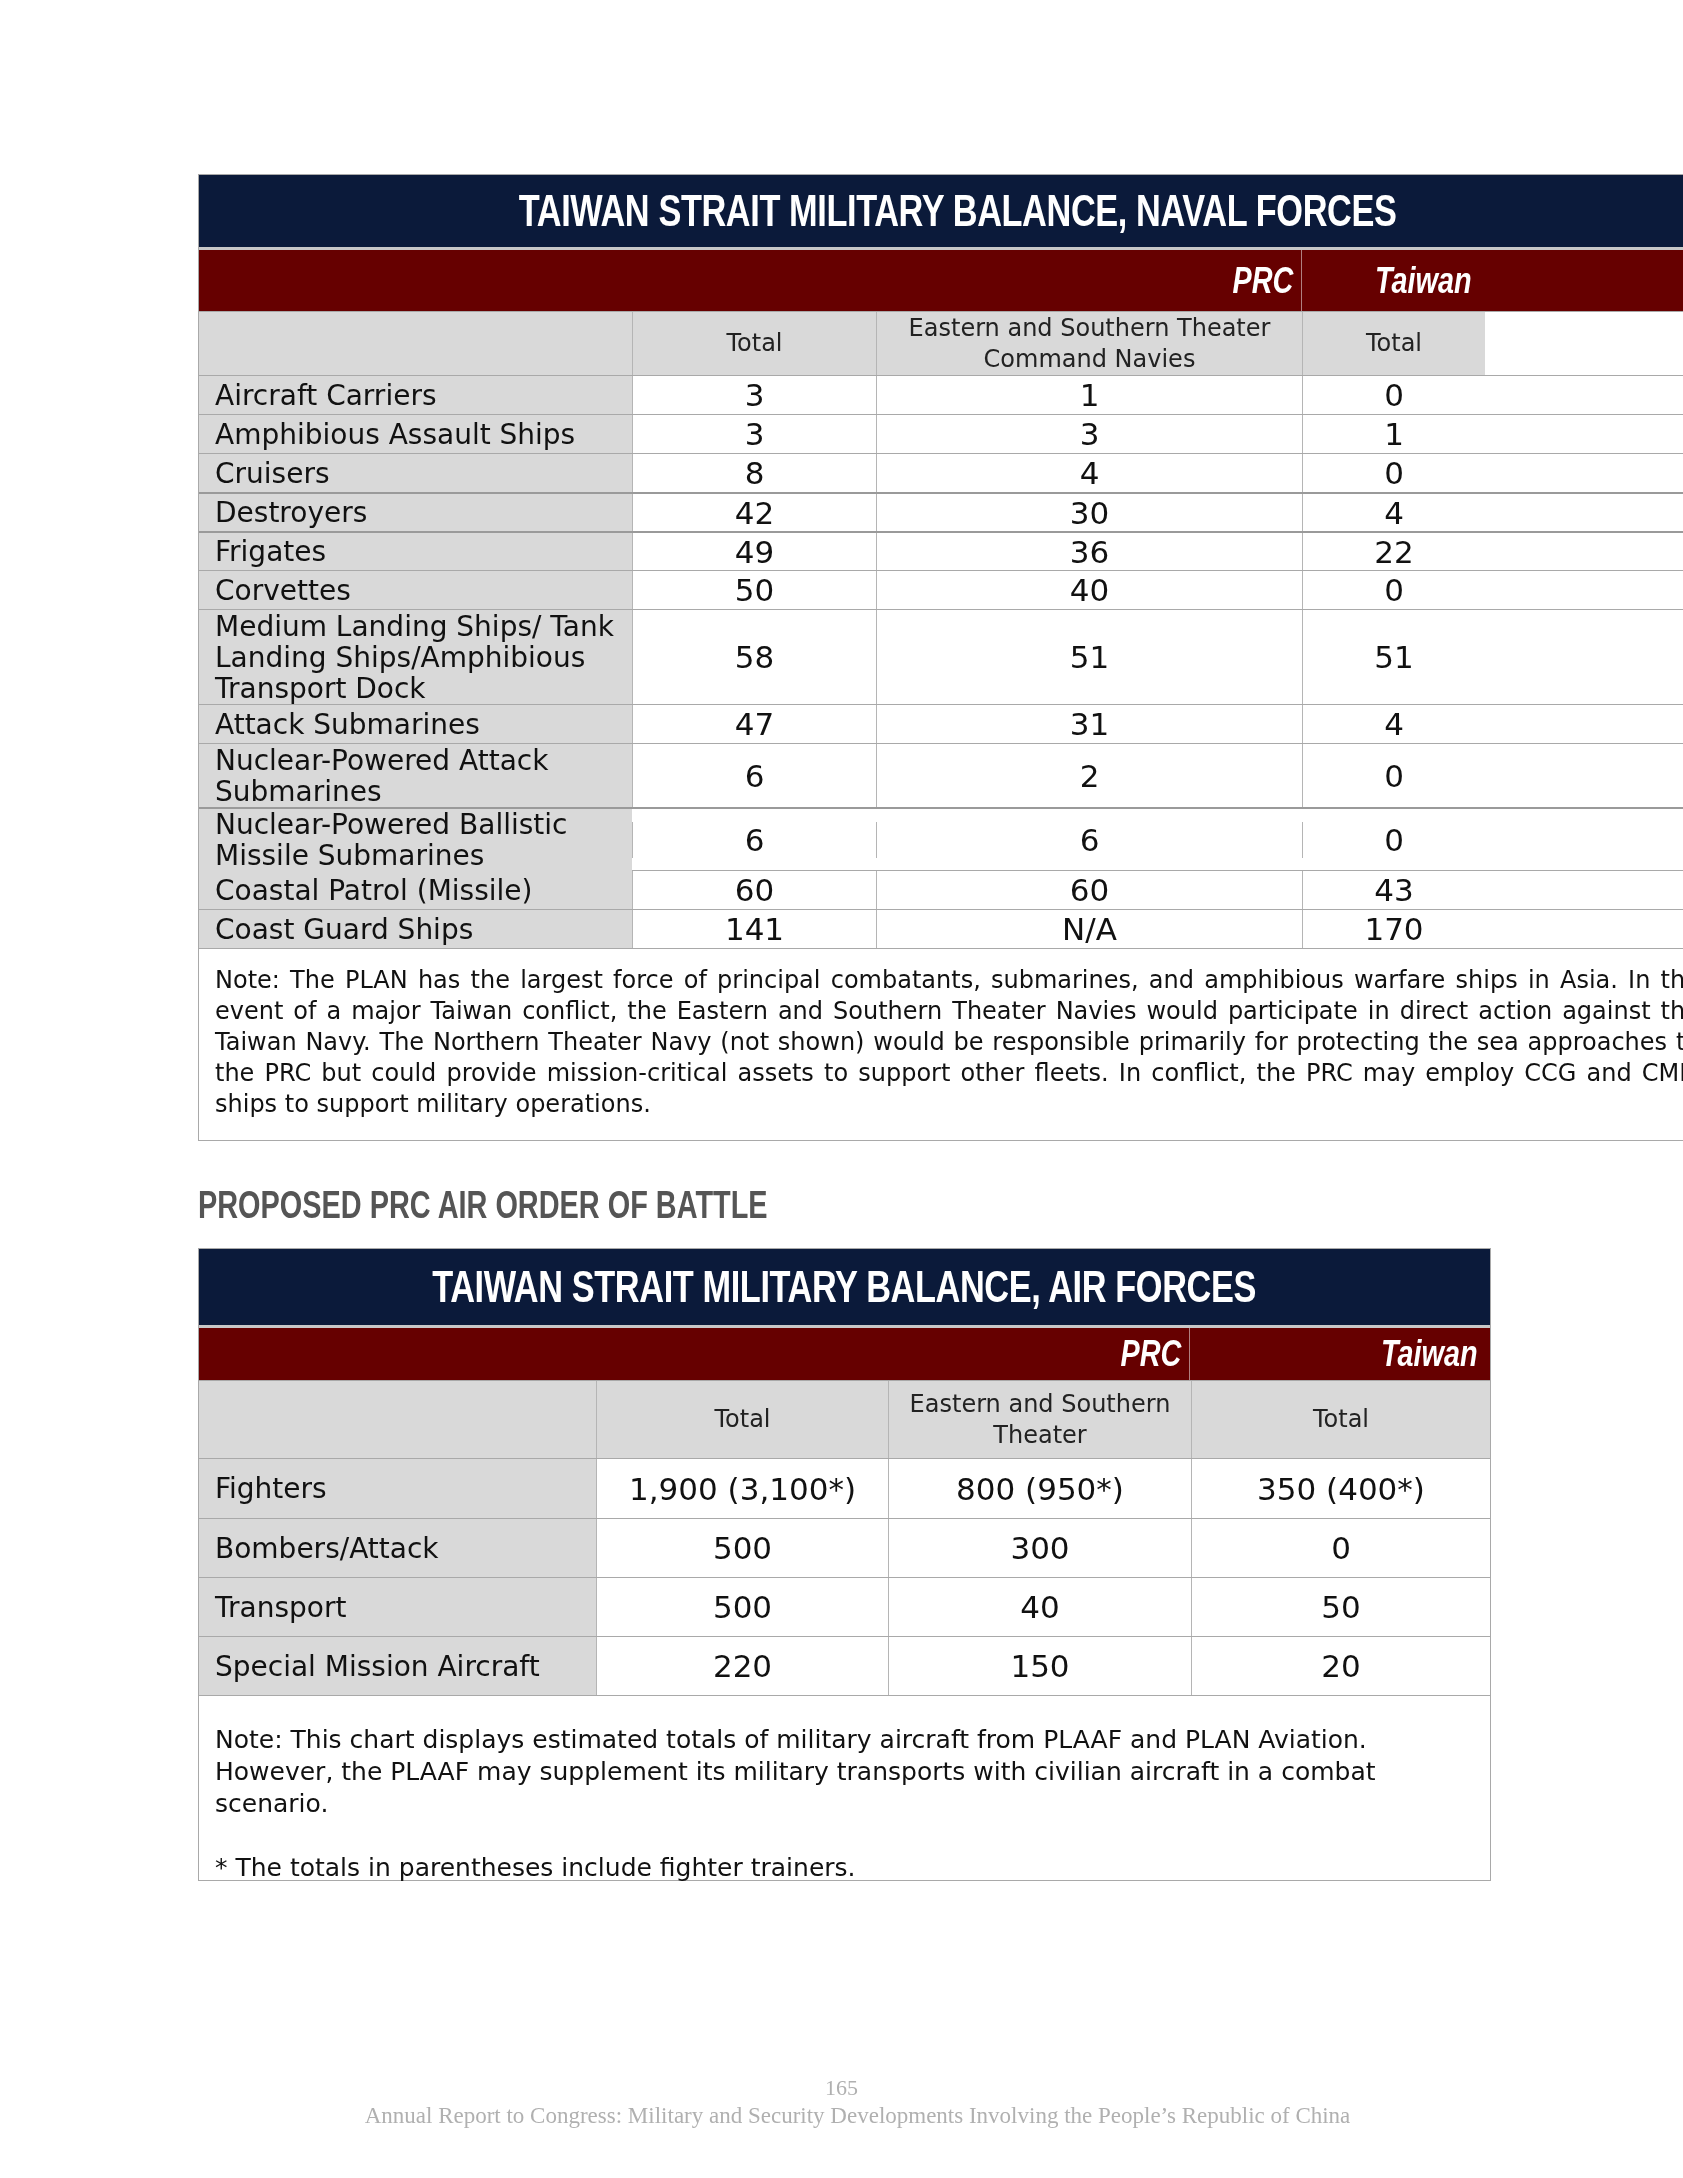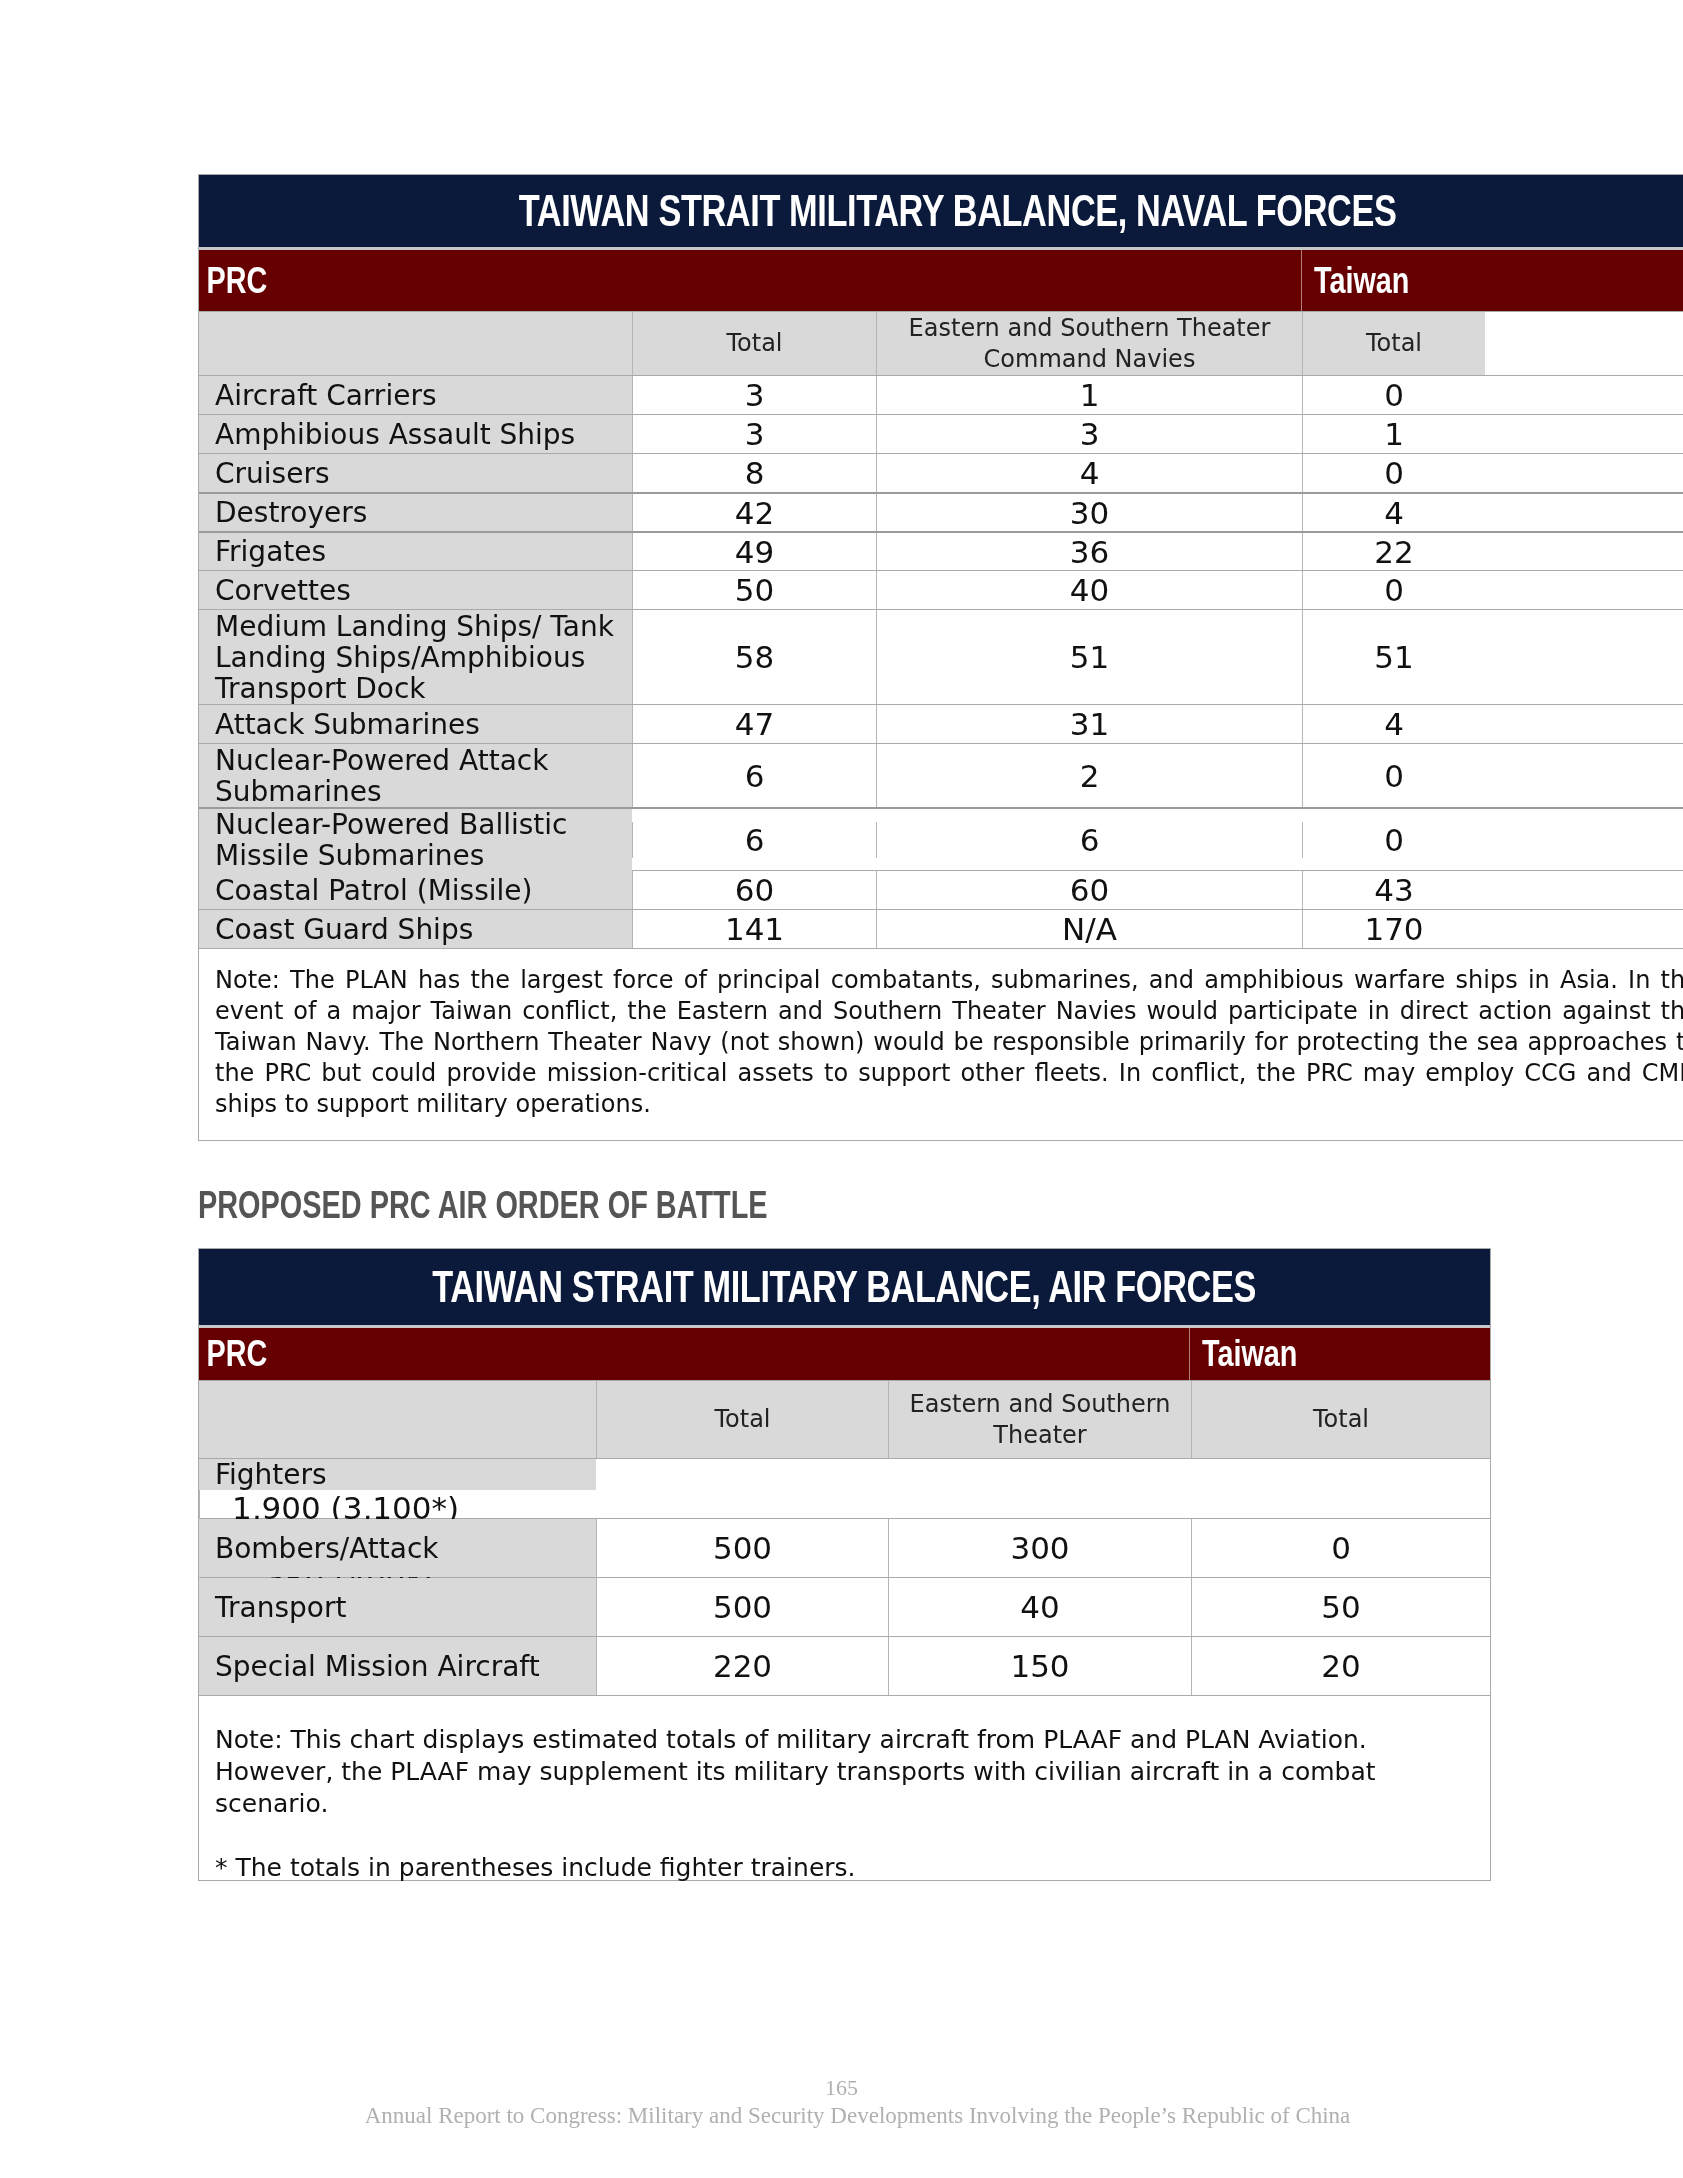--- a/index.html
+++ b/index.html
@@ -6,21 +6,21 @@
   body { width: 1683px; height: 2178px; position: relative; overflow: hidden; font-family: "DejaVu Sans", sans-serif; color: #111; }
 
   .tbl { position: absolute; left: 198px; border: 1px solid #a9a9a9; box-sizing: border-box; background: #fff; }
   #naval { top: 174px; width: 1519px; }
   #air { top: 1248px; width: 1293px; }
 
   .title-band { background: #0b1a3a; color: #fff; display: flex; align-items: center; justify-content: center; border-bottom: 3px solid #c8c8c8; box-sizing: border-box; }
   .title-band span { font-family: "Liberation Sans", sans-serif; font-weight: bold; font-size: 44px; display: inline-block; transform: scaleX(0.78); white-space: nowrap; letter-spacing: -0.5px; }
 
   .grp-row { display: flex; background: #660000; color: #fff; box-sizing: border-box; }
-  .grp-row div { display: flex; align-items: center; justify-content: flex-start; box-sizing: border-box; }
+  .grp-row div { display: flex; align-items: center; justify-content: flex-end; box-sizing: border-box; font-style: italic; }
   .grp-row span { font-family: "Liberation Sans", sans-serif; font-weight: bold; font-size: 36px; display: inline-block; transform: scaleX(0.8); }
   .grp-row .tw { border-left: 1px solid #b08080; }
 
   .row { display: flex; border-top: 1px solid #a9a9a9; box-sizing: border-box; }
   .row.thick { border-top: 2px solid #9a9a9a; }
   .cell { box-sizing: border-box; display: flex; align-items: center; justify-content: center; text-align: center; border-left: 1px solid #b5b5b5; }
   .cell:first-child { border-left: none; }
   .label { background: #d9d9d9; justify-content: flex-start; text-align: left; padding-left: 16px; font-size: 28px; line-height: 31px; }
   .hdr .cell { background: #d9d9d9; font-size: 24px; line-height: 31px; color: #222; }
   .val { font-size: 31px; color: #111; }
@@ -151,21 +151,21 @@
         <span>Taiwan</span>
       </div>
   </div>
   <div class="row hdr" style="height:78px;">
     <div class="cell c0"></div>
     <div class="cell c1">Total</div>
     <div class="cell c2" style="padding:0 18px;">Eastern and Southern Theater</div>
     <div class="cell c3">Total</div>
   </div>
 
-  <div class="row" style="height:60px;flex-direction:column;">
+  <div class="row" style="height:60px;">
     <div class="cell c0 label">Fighters</div>
     <div class="cell c1 val">1,900 (3,100*)</div>
     <div class="cell c2 val">800 (950*)</div>
     <div class="cell c3 val">350 (400*)</div>
   </div>
   <div class="row" style="height:59px;">
     <div class="cell c0 label">Bombers/Attack</div>
     <div class="cell c1 val">500</div>
     <div class="cell c2 val">300</div>
     <div class="cell c3 val">0</div>

